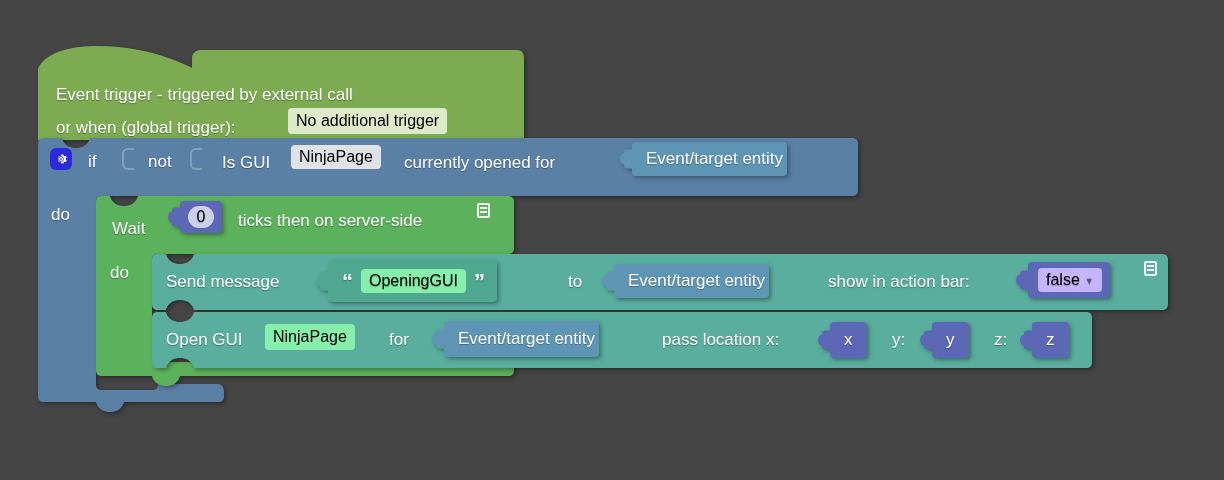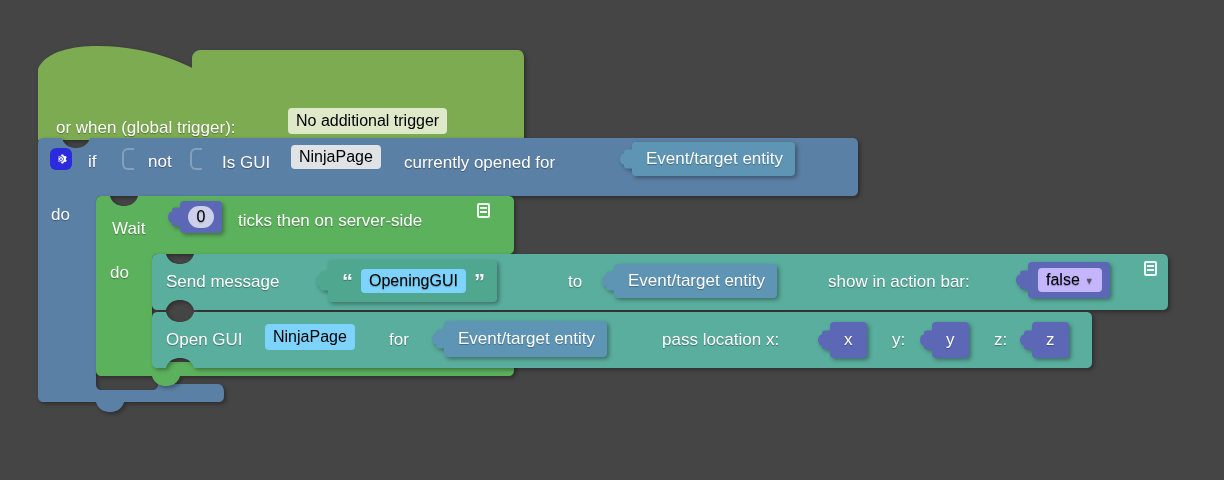--- a/index.html
+++ b/index.html
@@ -38,21 +38,21 @@
     border-radius:4px;
     display:flex;align-items:center;justify-content:center;
     font-size:16px;
     color:#000;
     white-space:nowrap;
     padding:0 8px;
     user-select:none;
   }
   .field-lightgreen{background:#dde9c8;}
   .field-greywhite{background:#dfe3e6;}
-  .field-white{background:#7dd3fc;}
+  .field-white{background:#86efac;}
   .field-num{background:#ccd0e8;}
   .field-dd{background:#c4b5fd;}
 
   .ddarrow{
     font-size:9px;color:#556;margin-left:5px;line-height:1;
     transform:translateY(1px);
   }
 
   
   .noteicon{
@@ -76,21 +76,21 @@
     display:flex;align-items:center;justify-content:center;
   }
   .gearbtn svg{display:block;}
 
   
   .pill{
     position:absolute;box-sizing:border-box;
     border-radius:4px;
     display:flex;align-items:center;
     color:#fff;font-size:17px;white-space:nowrap;
-    padding-left:14px;padding-right:12px;
+    padding-left:14px;padding-right:4px;
     text-shadow:0 1px 1px rgba(0,0,0,.3);
   }
   .tab{
     position:absolute;left:-8px;top:50%;transform:translateY(-50%);
     width:9px;height:19px;
     background:inherit;
     border-radius:3px 0 0 3px;
   }
   .tab:after{
     content:"";position:absolute;left:-4px;top:4px;
@@ -113,20 +113,21 @@
 <div id="canvas">
 
   <div class="blk shadow" style="left:38px;top:44px;width:486px;height:96px;">
 
     <svg width="486" height="96" style="position:absolute;left:0;top:0;display:block;">
       <path d="M0,30 C0,30 4,6 60,6 C116,6 154,30 154,30 L154,14 C154,10 158,6 162,6
                L480,6 C484,6 486,10 486,14 L486,96 L0,96 Z" fill="#7cab51"></path>
       <path d="M0,26 C0,26 4,2 60,2 C118,2 158,26 158,26 L158,26 L480,26
                C484,26 486,26 486,26 L486,96 L0,96 Z" fill="#7cab51"></path>
     </svg>
+    <div class="lbl" style="left:18px;top:42px;">Event trigger - triggered by external call</div>
     <div class="lbl" style="left:18px;top:75px;">or when (global trigger):</div>
     <div class="field field-lightgreen" style="left:250px;top:64px;height:26px;">No additional trigger</div>
   </div>
 
   <div class="blk shadow" style="left:38px;top:138px;width:820px;height:272px;">
     <svg width="830" height="280" style="position:absolute;left:0;top:0;display:block;">
 
       <path d="M0,6 C0,2 2,0 6,0
                L20,0 L24,0
                C24,0 26,10 38,10 C50,10 52,0 52,0

